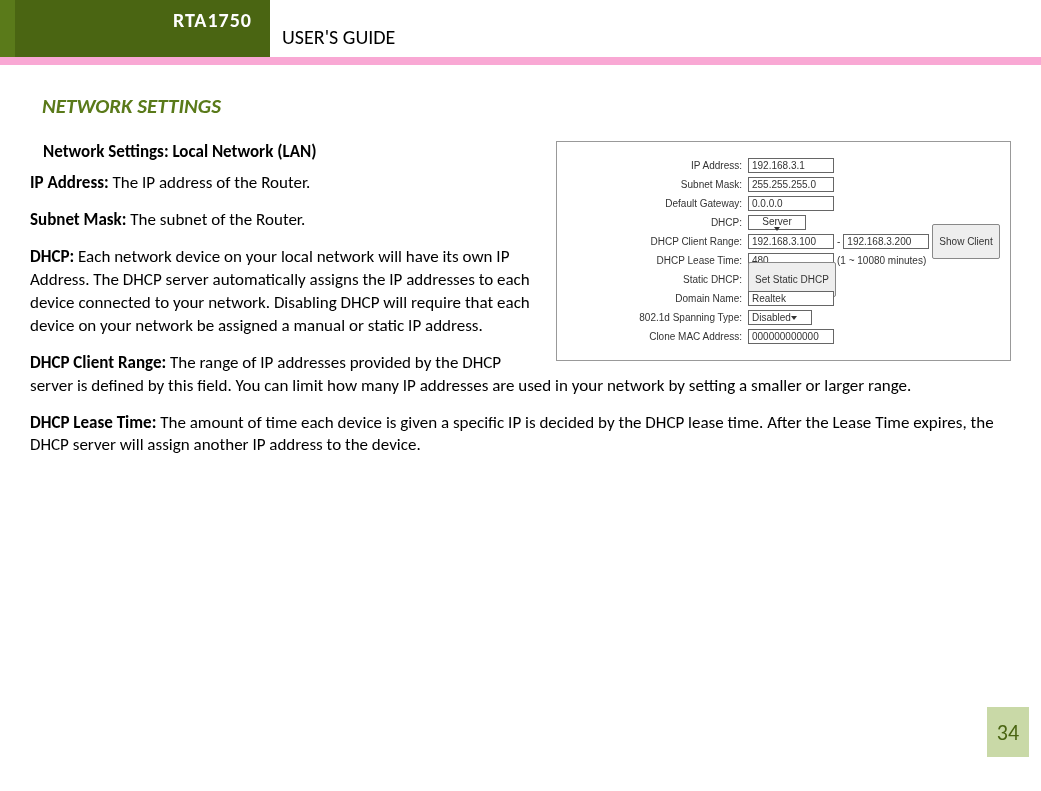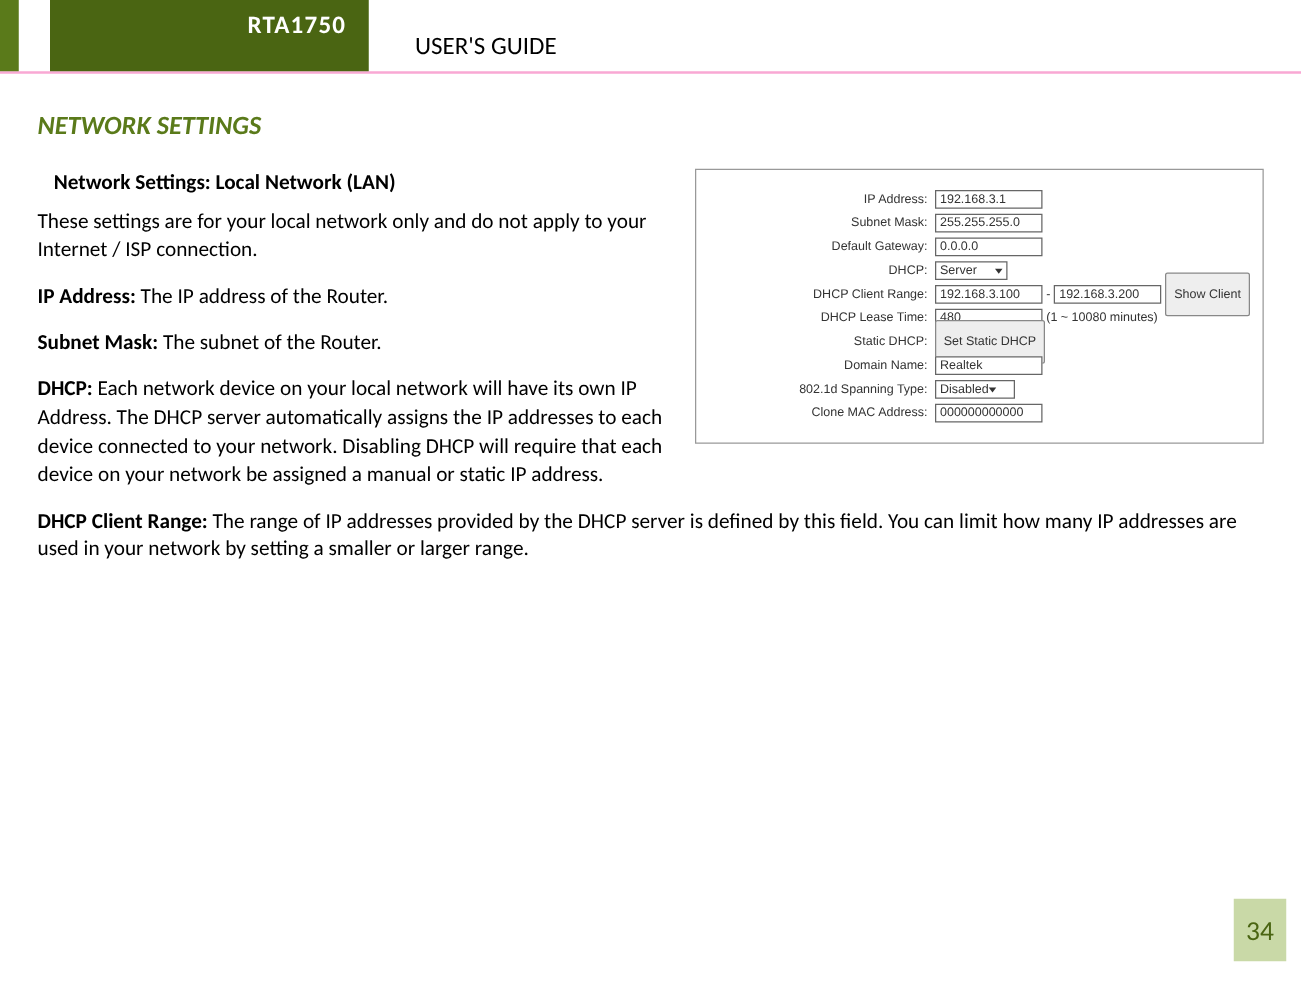--- a/index.html
+++ b/index.html
@@ -1,41 +1,41 @@
 <!DOCTYPE html>
 <html><head>
 <meta charset="utf-8">
 <style>
   * { box-sizing: border-box; }
   body { margin:0; font-family:"Calibri","Segoe UI",Arial,sans-serif; background:#fff; color:#000; width:1041px; height:791px; position:relative; }
   .model-box { background:#4a6512; color:#fff; font-weight:bold; padding:8px 18px 8px 0; text-align:right; font-size:20px; letter-spacing:1px; }
   .guide { font-weight:normal; font-size:20px; padding:8px 0 8px 12px;margin-top:17px; }
   .content { padding:18px 30px 0 30px; }
-  .h-section { color:#5a7a1a; font-style:italic; font-weight:bold; font-size:21px; margin:10px 0 22px 0; }
+  .h-section { color:#5a7a1a; font-style:italic; font-weight:bold; font-size:21px; margin:10px 0 22px 12px; }
   .figure { float:right; border:1px solid #999; background:#fff; width:455px; padding:14px 10px 14px 10px; margin:0 0 8px 18px; font-family:Arial,sans-serif; font-size:10px; color:#333; }
   .fig-row { display:flex; align-items:center; height:19px; }
   .fig-label { width:181px; text-align:right; padding-right:6px; white-space:nowrap; }
   .fig-ctl { flex:1; display:flex; align-items:center; gap:3px; }
   .fig-input { border:1px solid #666; height:15px; padding:0 3px; font-size:10px; font-family:Arial,sans-serif; background:#fff; display:inline-flex; align-items:center; }
   .w-ip { width:86px; }
-  .w-sel { width:58px; justify-content:space-between; }
+  .w-sel { width:58px; justify-content:space-between;flex-direction:column; }
   .w-sel2 { width:64px; justify-content:flex-start; }
   .fig-btn { border:1px solid #888; background:#eee; height:35px; font-size:10px; padding:0 6px; display:inline-flex; align-items:center; border-radius:2px; }
   .caret { width:0;height:0;border-left:3px solid transparent;border-right:3px solid transparent;border-top:4px solid #333; display:inline-block;}
   .sub-h { font-weight:bold; font-size:17px; margin:0 0 10px 13px; }
   p.body { font-size:17px; line-height:1.35; margin:0 0 14px 0; }
   .term-b { font-weight:bold; }
-  .pagenum { position:absolute; right:12px; bottom:22px; width:42px; height:50px; background:#c9d9a7; color:#4a6512; font-size:22px; display:flex; align-items:center; justify-content:center; }
+  .pagenum { position:absolute; right:12px; bottom:34px; width:42px; height:50px; background:#c9d9a7; color:#4a6512; font-size:22px; display:flex; align-items:center; justify-content:center; }
   .clearfix::after{content:"";display:block;clear:both;}
   .flex-wrap { display:flex; }
 </style>
 </head>
 <body>
 
-<div class="flex-wrap" style="border-bottom:2px solid #f9a8d4;gap:25px;">
+<div class="flex-wrap" style="border-bottom:8px solid #f9a8d4;">
   <div style="width:15px;background:#5a7a1a;"></div>
   <div class="model-box" style="width:255px;">
     <span>RTA1750</span>
   </div>
   <div class="guide">USER'S GUIDE</div>
 </div>
 
 <div class="content clearfix">
 
   <div class="h-section">NETWORK SETTINGS</div>
@@ -107,22 +107,22 @@
     </div>
     <div class="fig-row">
       <div class="fig-label">Clone MAC Address:</div>
       <div class="fig-ctl">
           <span class="fig-input w-ip">000000000000</span>
         </div>
     </div>
   </div>
 
   <div class="sub-h">Network Settings: Local Network (LAN)</div>
-  <p class="body">These settings are for your local network only and do not apply to your Internet / ISP connection.</p>
 
   <p class="body"><span class="term-b">IP Address:</span><span> The IP address of the Router.</span></p>
   <p class="body"><span class="term-b">Subnet Mask:</span><span> The subnet of the Router.</span></p>
   <p class="body"><span class="term-b">DHCP:</span><span> Each network device on your local network will have its own IP Address.  The DHCP server automatically assigns the IP addresses to each device connected to your network.  Disabling DHCP will require that each device on your network be assigned a manual or static IP address.</span></p>
   <p class="body"><span class="term-b">DHCP Client Range:</span><span> The range of IP addresses provided by the DHCP server is defined by this field.  You can limit how many IP addresses are used in your network by setting a smaller or larger range.</span></p>
+  <p class="body"><span class="term-b">DHCP Lease Time:</span><span> The amount of time each device is given a specific IP is decided by the DHCP lease time.  After the Lease Time expires, the DHCP server will assign another IP address to the device.</span></p>
 
 </div>
 
 <div class="pagenum">34</div>
 
 </body></html>

